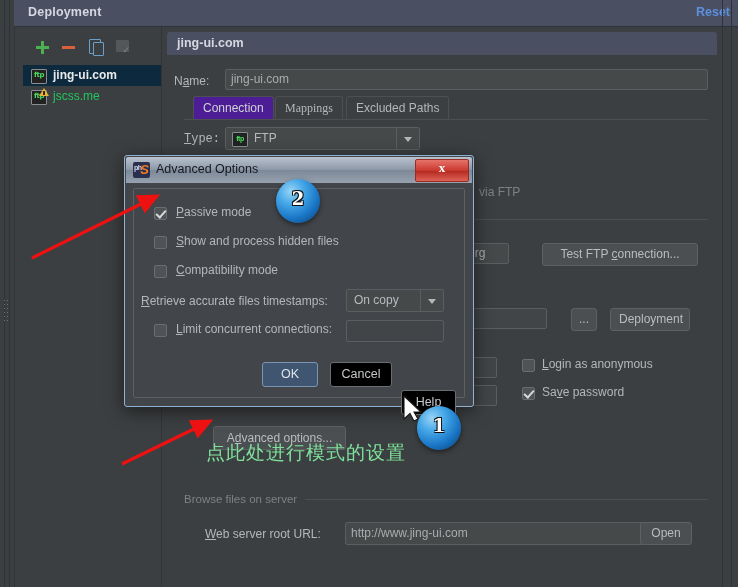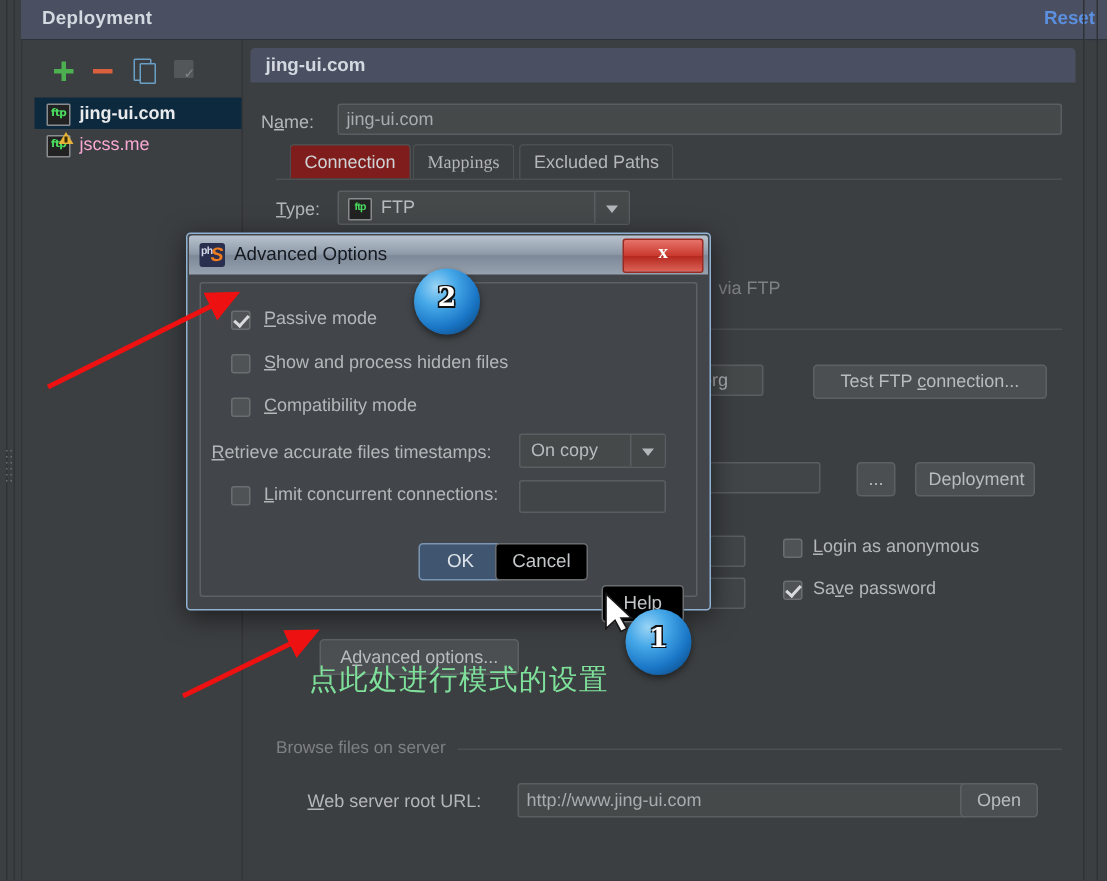--- a/index.html
+++ b/index.html
@@ -56,21 +56,21 @@
   .glyph-copy:after{content:"";position:absolute;left:3px;top:2px;width:9px;height:12px;
     border:1.4px solid #6aa0c8;border-radius:1px;background:#3c3f41;}
   .glyph-perm{position:absolute;left:3px;top:3px;width:13px;height:12px;
     background:#5c6063;border-radius:1px;opacity:.75;}
   .glyph-perm:after{content:"✓";position:absolute;right:-1px;bottom:-3px;
     font-size:9px;color:#9aa0a5;}
 
   .serverlist{position:absolute;left:8px;top:38px;width:138px;}
   .srow{position:relative;height:21px;line-height:21px;padding-left:8px;cursor:pointer;}
   .srow.sel{background:#0d293e;}
-  .srow .nm{position:absolute;left:30px;top:0;font-size:12px;color:#f9a8d4;}
+  .srow .nm{position:absolute;left:30px;top:0;font-size:12px;color:#22c55e;}
   .srow.sel .nm{color:#e8eaec;font-weight:bold;}
   .ftpicon{position:absolute;left:8px;top:4px;width:14px;height:13px;
     background:#222;border:1px solid #8a8d90;border-radius:1px;
     font-size:7px;line-height:11px;text-align:center;color:#4ade60;font-weight:bold;
     font-family:"DejaVu Sans",sans-serif;letter-spacing:-.5px;overflow:hidden;}
   .warnbadge{position:absolute;left:16px;top:2px;width:0;height:0;
     border-left:5px solid transparent;border-right:5px solid transparent;
     border-bottom:8px solid #e8b339;}
   .warnbadge:after{content:"";position:absolute;left:-1px;top:3px;width:1.5px;height:4px;background:#3a2c00;}
 
@@ -94,21 +94,21 @@
     position:absolute;height:21px;background:#45494a;border:1px solid #5a5e60;
     border-radius:2px;box-sizing:border-box;color:#a9acae;font-size:12px;
     padding:0 5px;line-height:19px;overflow:hidden;white-space:nowrap;
   }
   .tfield.empty{background:#414547;}
   .tab{
     position:absolute;top:0;height:23px;line-height:23px;padding:0 9px;
     font-size:12px;color:#b4b7ba;border:1px solid #4d5052;border-bottom:none;
     border-radius:3px 3px 0 0;background:#3c3f41;cursor:pointer;box-sizing:border-box;
   }
-  .tab.active{background:#7f1d1d;color:#d0d3d5;}
+  .tab.active{background:#4c1d95;color:#d0d3d5;}
 
   
   .combo{
     position:absolute;height:23px;background:#45494a;border:1px solid #5a5e60;
     border-radius:2px;box-sizing:border-box;
   }
   .combo .val{position:absolute;left:7px;top:3px;font-size:12px;color:#b8bbbd;}
   .combo .valftp{position:absolute;left:28px;top:3px;font-size:12px;color:#b8bbbd;}
   .combo .arrowbox{position:absolute;right:0;top:0;width:22px;height:100%;
     border-left:1px solid #5a5e60;background:#45494a;cursor:pointer;}
@@ -258,21 +258,21 @@
     <div class="lbl" style="left:12px;top:47px;">
       N<u>a</u>me:
     </div>
     <div class="tfield" style="left:63px;top:42px;width:483px;">jing-ui.com</div>
 
     <div class="tab active" style="left:31px;top:69px;">Connection</div>
     <div class="tab" style="left:113px;top:69px;font-family:Liberation Serif, serif;">Mappings</div>
     <div class="tab" style="left:184px;top:69px;">Excluded Paths</div>
     <div class="sep" style="left:22px;top:92px;width:524px;"></div>
 
-    <div class="lbl" style="left:22px;top:105px;">
+    <div class="lbl" style="left:22px;top:105px;font-family:Liberation Mono, monospace;">
       <u>T</u>ype:
     </div>
     <div class="combo" style="left:63px;top:100px;width:195px;">
       <span class="mini">ftp</span>
       <span class="valftp">FTP</span>
       <span class="arrowbox"></span>
     </div>
 
     <div class="dimtxt" style="left:317px;top:158px;">via FTP</div>
     <div class="sep" style="left:300px;top:192px;width:246px;"></div>
@@ -348,21 +348,21 @@
         <span class="val">On copy</span>
         <span class="arrowbox"></span>
       </div>
 
       <div class="cbx" style="left:20px;top:135px;"></div>
       <div class="cbxlbl" style="left:42px;top:133px;">
         <u>L</u>imit concurrent connections:
       </div>
       <div class="tfield empty" style="left:212px;top:131px;width:98px;height:22px;"></div>
 
-      <div class="dbtn def" style="left:145px;top:173px;width:56px;">OK</div>
+      <div class="dbtn def" style="left:128px;top:173px;width:56px;">OK</div>
       <div class="dbtn norm" style="left:196px;top:173px;width:62px;">Cancel</div>
       <div class="dbtn norm" style="left:267px;top:173px;width:55px;margin-top:28px;">Help</div>
     </div>
   </div>
 
   <svg class="ann" viewBox="0 0 738 587" xmlns="http://www.w3.org/2000/svg">
     <defs>
       <marker id="ah" markerWidth="7" markerHeight="7" refX="1" refY="3.2" orient="auto" markerUnits="strokeWidth">
         <path d="M0,0 L7,3.2 L0,6.4 z" fill="#ee1111"></path>
       </marker>

